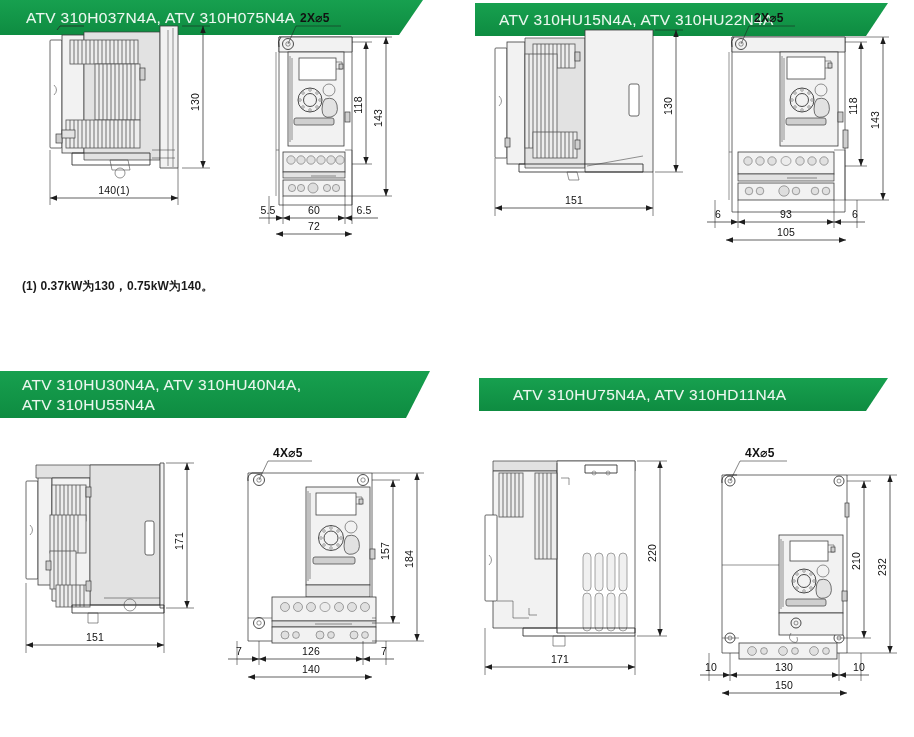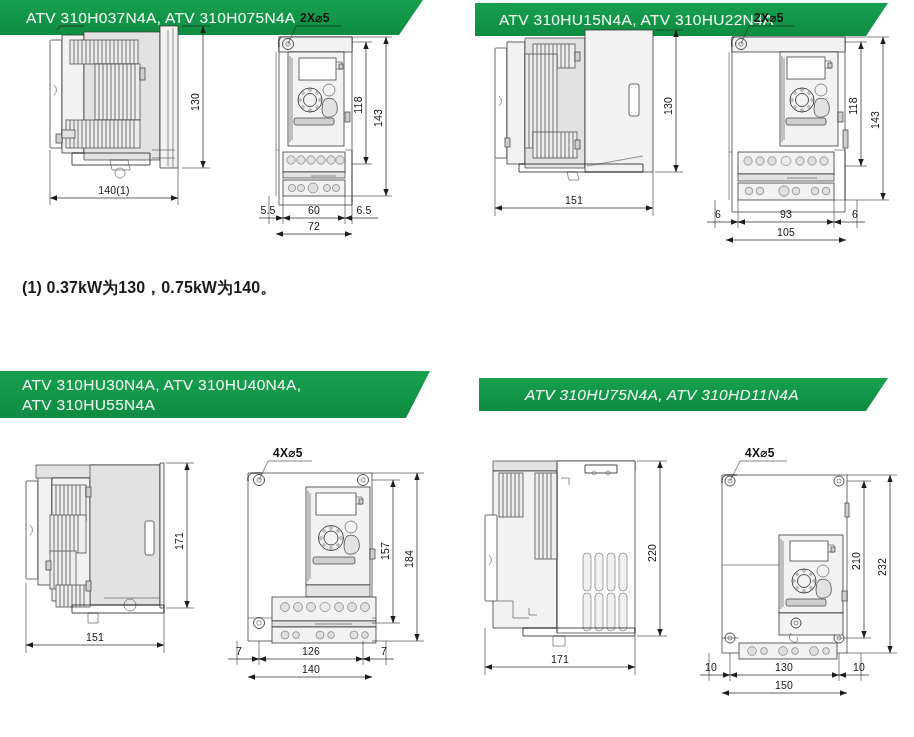--- a/index.html
+++ b/index.html
@@ -35,22 +35,22 @@
     white-space:pre-line;
     font-weight:400;
     text-shadow:0 0 1px rgba(255,255,255,.25);
   }
   #banner-1{left:0;top:0;width:423px;height:35px;padding-left:26px;
     clip-path:polygon(0 0,423px 0,423px 0,399px 35px,0 35px);}
   #banner-2{left:18px;top:3px;width:413px;height:33px;padding-left:24px;
     clip-path:polygon(0 0,413px 0,391px 33px,0 33px);}
   #banner-3{left:0;top:6px;width:430px;height:47px;padding-left:22px;
     clip-path:polygon(0 0,430px 0,406px 47px,0 47px);}
-  #banner-4{left:22px;top:13px;width:409px;height:33px;padding-left:46px;
-    clip-path:polygon(0 0,409px 0,387px 33px,0 33px);font-style:italic;}
+  #banner-4{left:22px;top:13px;width:409px;height:33px;padding-left:34px;
+    clip-path:polygon(0 0,409px 0,387px 33px,0 33px);}
 
   
   .dwg{position:absolute;left:0;top:0;}
   svg{display:block;}
   .ln{fill:none;stroke:#2b2b2b;stroke-width:.85;}
   .ln-thin{fill:none;stroke:#4a4a4a;stroke-width:.6;}
   .ln-f{fill:none;stroke:#5d5d5d;stroke-width:.55;}
   .fill-l{fill:#f2f2f2;stroke:#3a3a3a;stroke-width:.8;}
   .fill-m{fill:#e2e2e2;stroke:#3a3a3a;stroke-width:.7;}
   .fill-d{fill:#cfcfcf;stroke:#3a3a3a;stroke-width:.7;}
@@ -58,21 +58,21 @@
   .fin{fill:none;stroke:#5a5a5a;stroke-width:.85;}
   .dim{fill:none;stroke:#1d1d1d;stroke-width:.7;}
   .ext{fill:none;stroke:#1d1d1d;stroke-width:.55;}
   .dimtxt{font-family:"Liberation Sans","DejaVu Sans",sans-serif;
     font-size:10.5px;fill:#111;letter-spacing:.2px;}
   .calltxt{font-family:"Liberation Sans","DejaVu Sans",sans-serif;
     font-size:12px;fill:#111;font-weight:600;letter-spacing:.3px;}
   .arrow{fill:#1d1d1d;}
   .note{
     position:absolute;
-    font-size:16px;color:#1a1a1a;font-weight:700;letter-spacing:.1px;
+    font-size:12px;color:#1a1a1a;font-weight:700;letter-spacing:.1px;
     font-family:"Liberation Sans","DejaVu Sans",sans-serif;
     white-space:nowrap;
   }
 </style>
 </head>
 <body>
 
 <div class="page">
 
   <div class="quad" id="quad-1">

